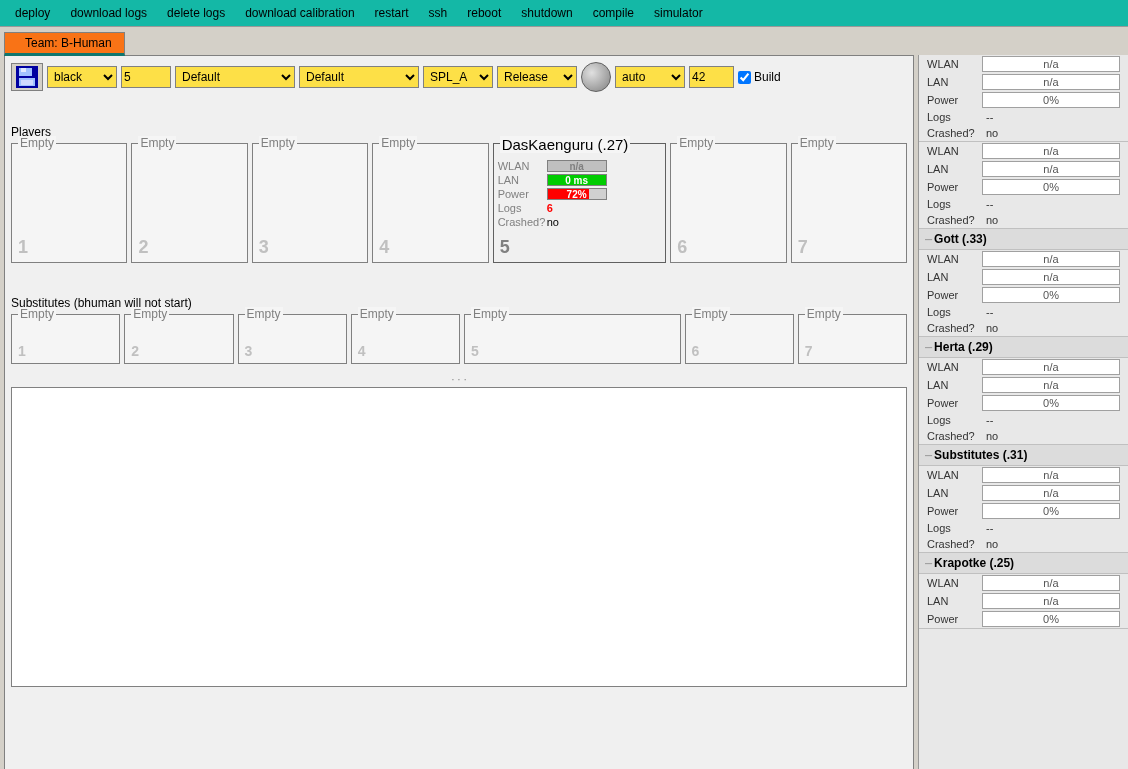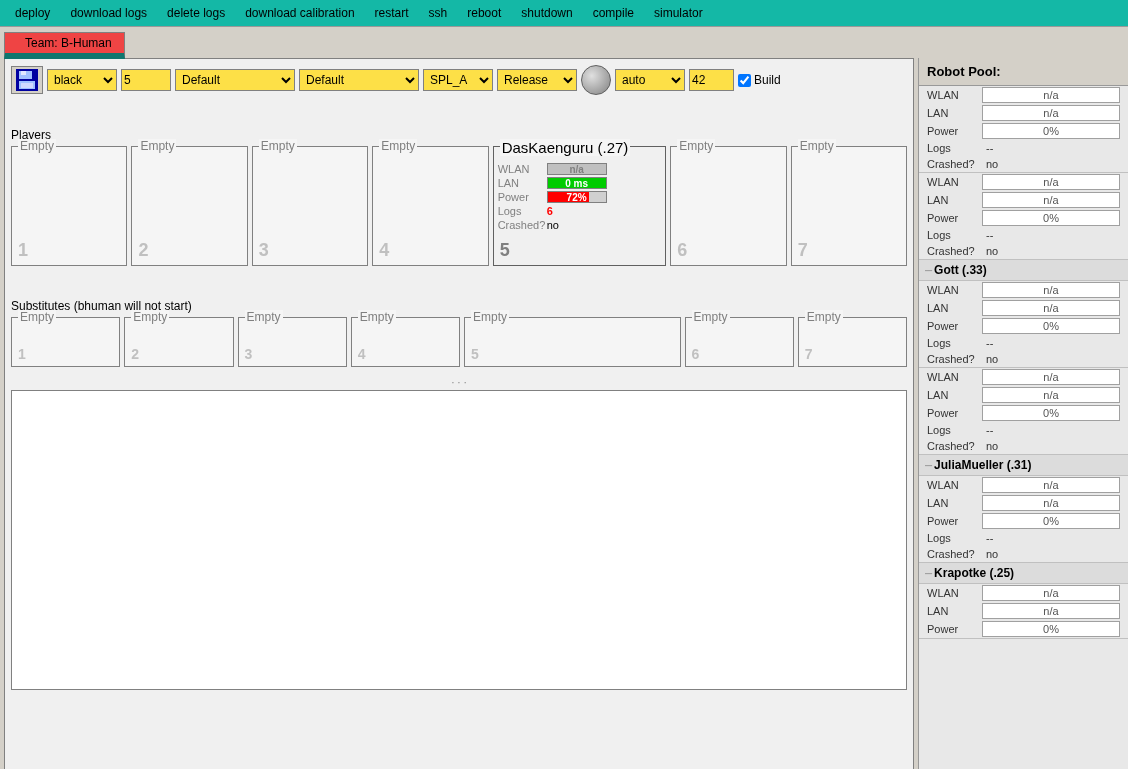--- a/index.html
+++ b/index.html
@@ -28,21 +28,21 @@
     
     .tab-bar {
       display: flex; background: #d4d0c8; padding: 4px 4px 0;
     }
     .tab {
       padding: 3px 12px; background: #d4d0c8; border: 1px solid #808080;
       border-bottom: 1px solid #d4d0c8; cursor: pointer; font-size: 12px;
       margin-right: 2px; position: relative; top: 1px;
       background: #ececec;
     }
-    .tab.active { background: #ef4444; border-bottom: 6px solid #0f766e; padding-left: 20px; }
+    .tab.active { background: #f97316; border-bottom: 3px solid #0f766e; padding-left: 20px; }
 
     
     .content-area {
       flex: 1; background: #f0f0f0; border: 1px solid #808080;
       margin: 0 4px 4px; padding: 6px; overflow-y: auto;
     }
 
     
     .toolbar {
       display: flex; align-items: center; gap: 4px; margin-bottom: 8px;
@@ -382,21 +382,20 @@
       </div>
 
       <div class="resize-handle">· · ·</div>
 
       <div class="log-area" style="height:260px;"></div>
 
     </div>
   </div>
 
   <div class="right-panel">
-    <div class="robot-pool-header">Robot Pool:</div>
     <div class="robot-pool-content">
 
       <div class="robot-entry">
         <div class="robot-field-row">
           <span class="rf-label">WLAN</span>
           <span class="rf-value">n/a</span>
         </div>
         <div class="robot-field-row">
           <span class="rf-label">LAN</span>
           <span class="rf-value">n/a</span>
@@ -456,20 +455,21 @@
           <span class="rf-label">Logs</span>
           <span class="rf-value-plain">--</span>
         </div>
         <div class="robot-field-row">
           <span class="rf-label">Crashed?</span>
           <span class="rf-value-plain">no</span>
         </div>
       </div>
 
       <div class="robot-entry">
+        <div class="robot-entry-header">Herta (.29)</div>
         <div class="robot-field-row">
           <span class="rf-label">WLAN</span>
           <span class="rf-value">n/a</span>
         </div>
         <div class="robot-field-row">
           <span class="rf-label">LAN</span>
           <span class="rf-value">n/a</span>
         </div>
         <div class="robot-field-row">
           <span class="rf-label">Power</span>
@@ -479,21 +479,21 @@
           <span class="rf-label">Logs</span>
           <span class="rf-value-plain">--</span>
         </div>
         <div class="robot-field-row">
           <span class="rf-label">Crashed?</span>
           <span class="rf-value-plain">no</span>
         </div>
       </div>
 
       <div class="robot-entry">
-        <div class="robot-entry-header">JuliaMueller (.31)</div>
+        <div class="robot-entry-header">Substitutes (.31)</div>
         <div class="robot-field-row">
           <span class="rf-label">WLAN</span>
           <span class="rf-value">n/a</span>
         </div>
         <div class="robot-field-row">
           <span class="rf-label">LAN</span>
           <span class="rf-value">n/a</span>
         </div>
         <div class="robot-field-row">
           <span class="rf-label">Power</span>

